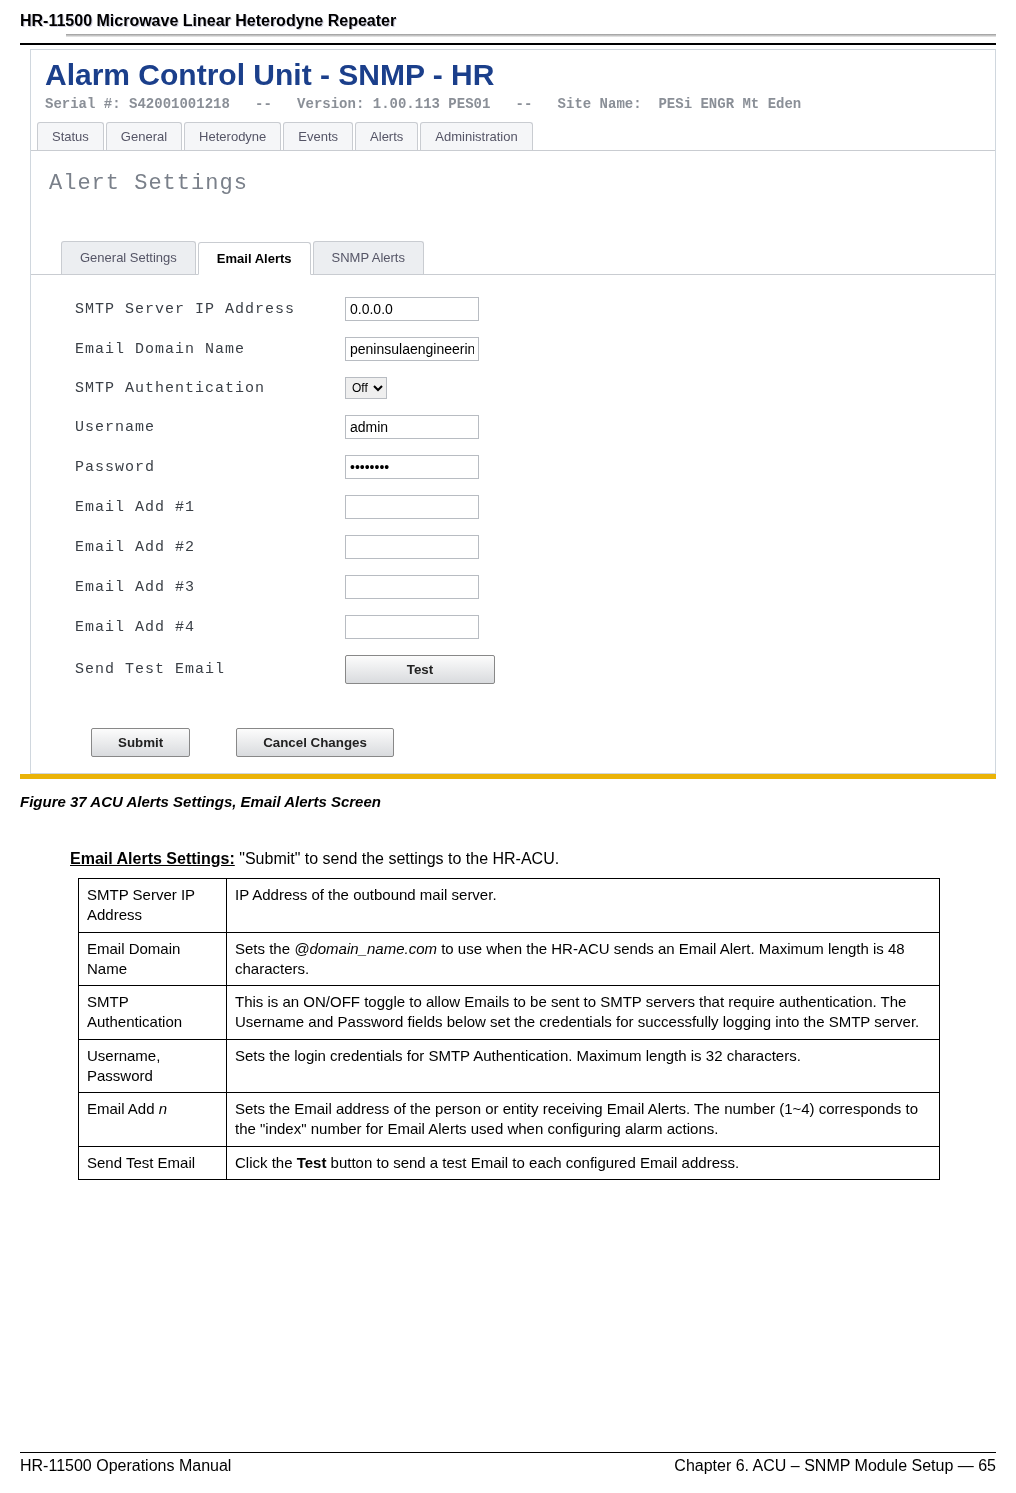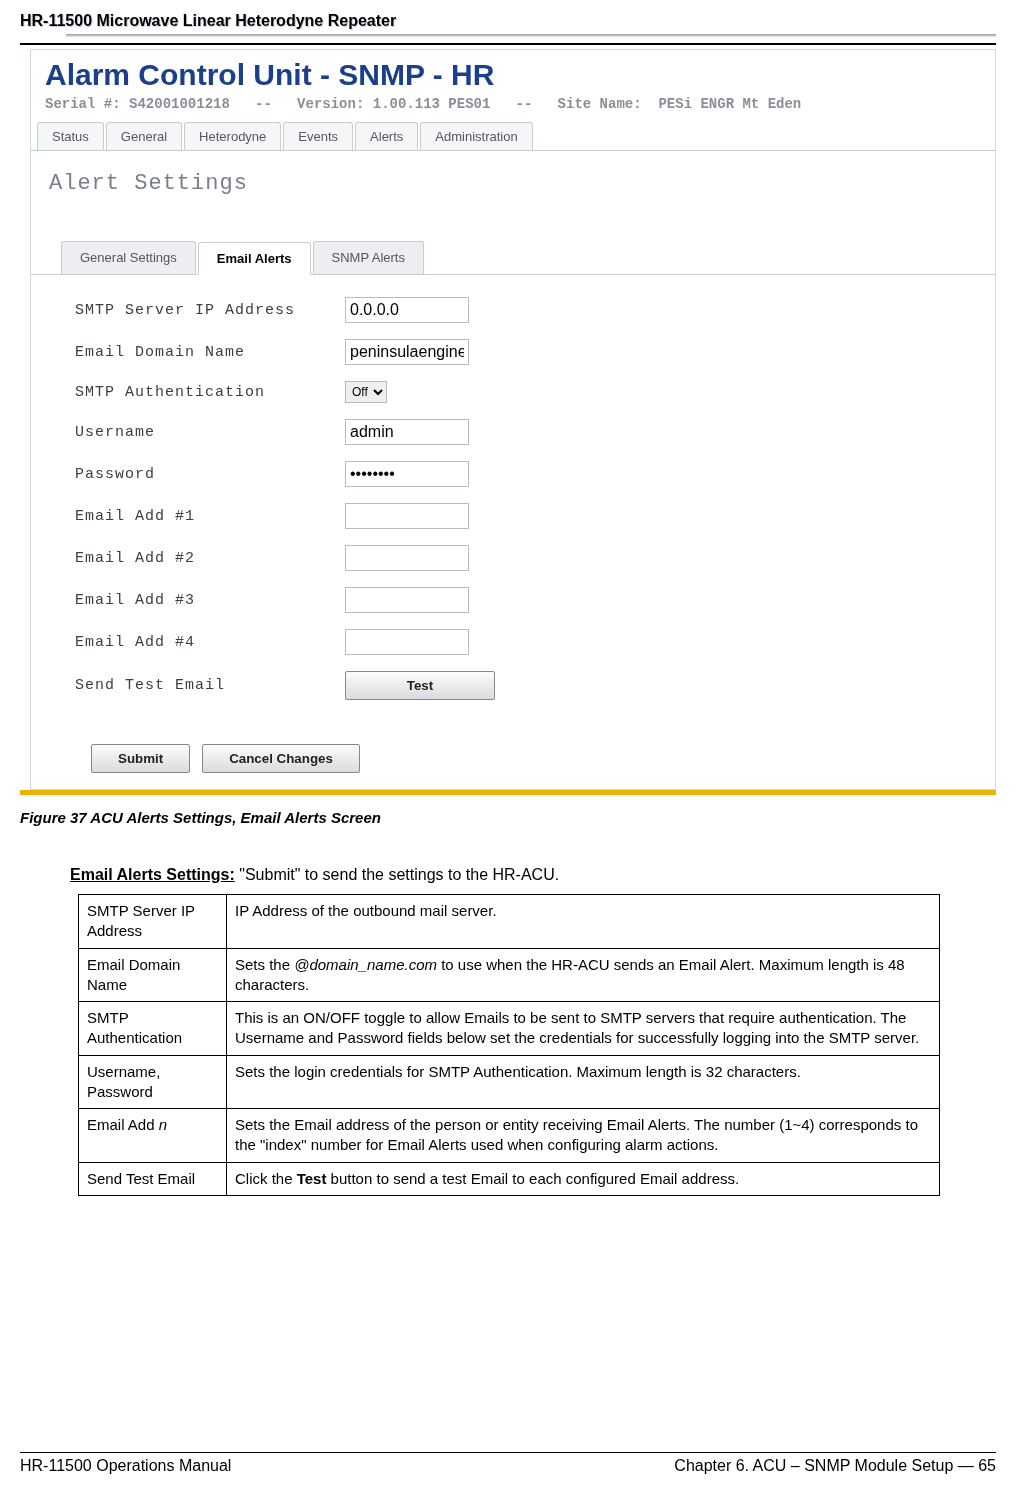--- a/index.html
+++ b/index.html
@@ -109,43 +109,43 @@
   .form-label {
     width: 270px;
     font-family: "Courier New", monospace;
     font-size: 15px;
     color: #3a3f46;
     letter-spacing: 1px;
   }
   .form-input {
     border: 1px solid #b8bcc2;
     padding: 3px 4px;
-    font-size: 16px;
-    width: 124px;
+    font-size: 14px;
+    width: 134px;
     font-family: Arial, sans-serif;
     background: #fff;
   }
   .form-select {
     border: 1px solid #b8bcc2;
     padding: 2px 2px;
     font-size: 12px;
     background: #efefef;
   }
   .btn {
     border: 1px solid #888;
     background: linear-gradient(to bottom, #fcfcfc, #d9dbde);
     padding: 6px 26px;
     font-weight: bold;
     font-family: Verdana, sans-serif;
     color: #222;
     cursor: pointer;
     border-radius: 2px;
   }
   .btn.wide { width: 150px; text-align: center; padding: 6px 0; }
-  .btn-row { padding: 12px 0 16px 60px; display: flex; gap: 12px; }
+  .btn-row { padding: 12px 0 16px 60px; display: flex; gap: 46px; }
   .figure-caption {
     font-style: italic;
     font-weight: bold;
     font-size: 15px;
     margin: 10px 0 40px 0;
   }
   .email-settings-intro { margin: 0 0 10px 50px; font-size: 16px; }
   .email-settings-intro .lead { font-weight: bold; text-decoration: underline; }
   table.settings-table {
     border-collapse: collapse;

